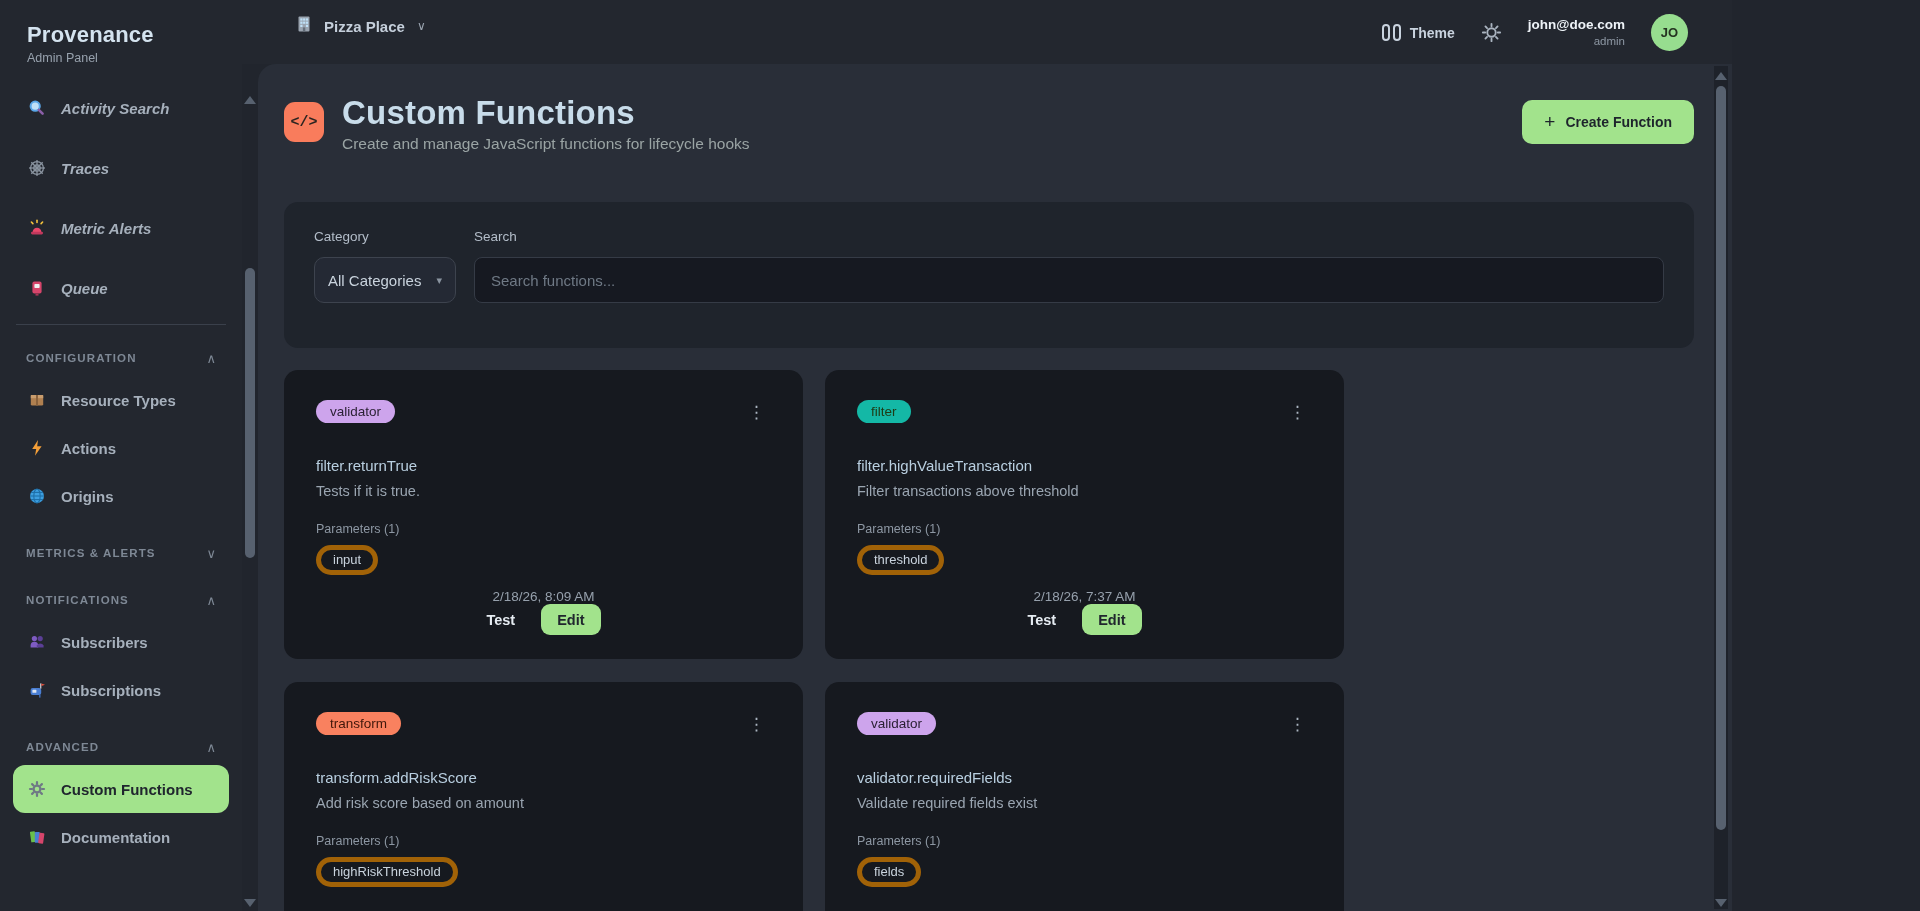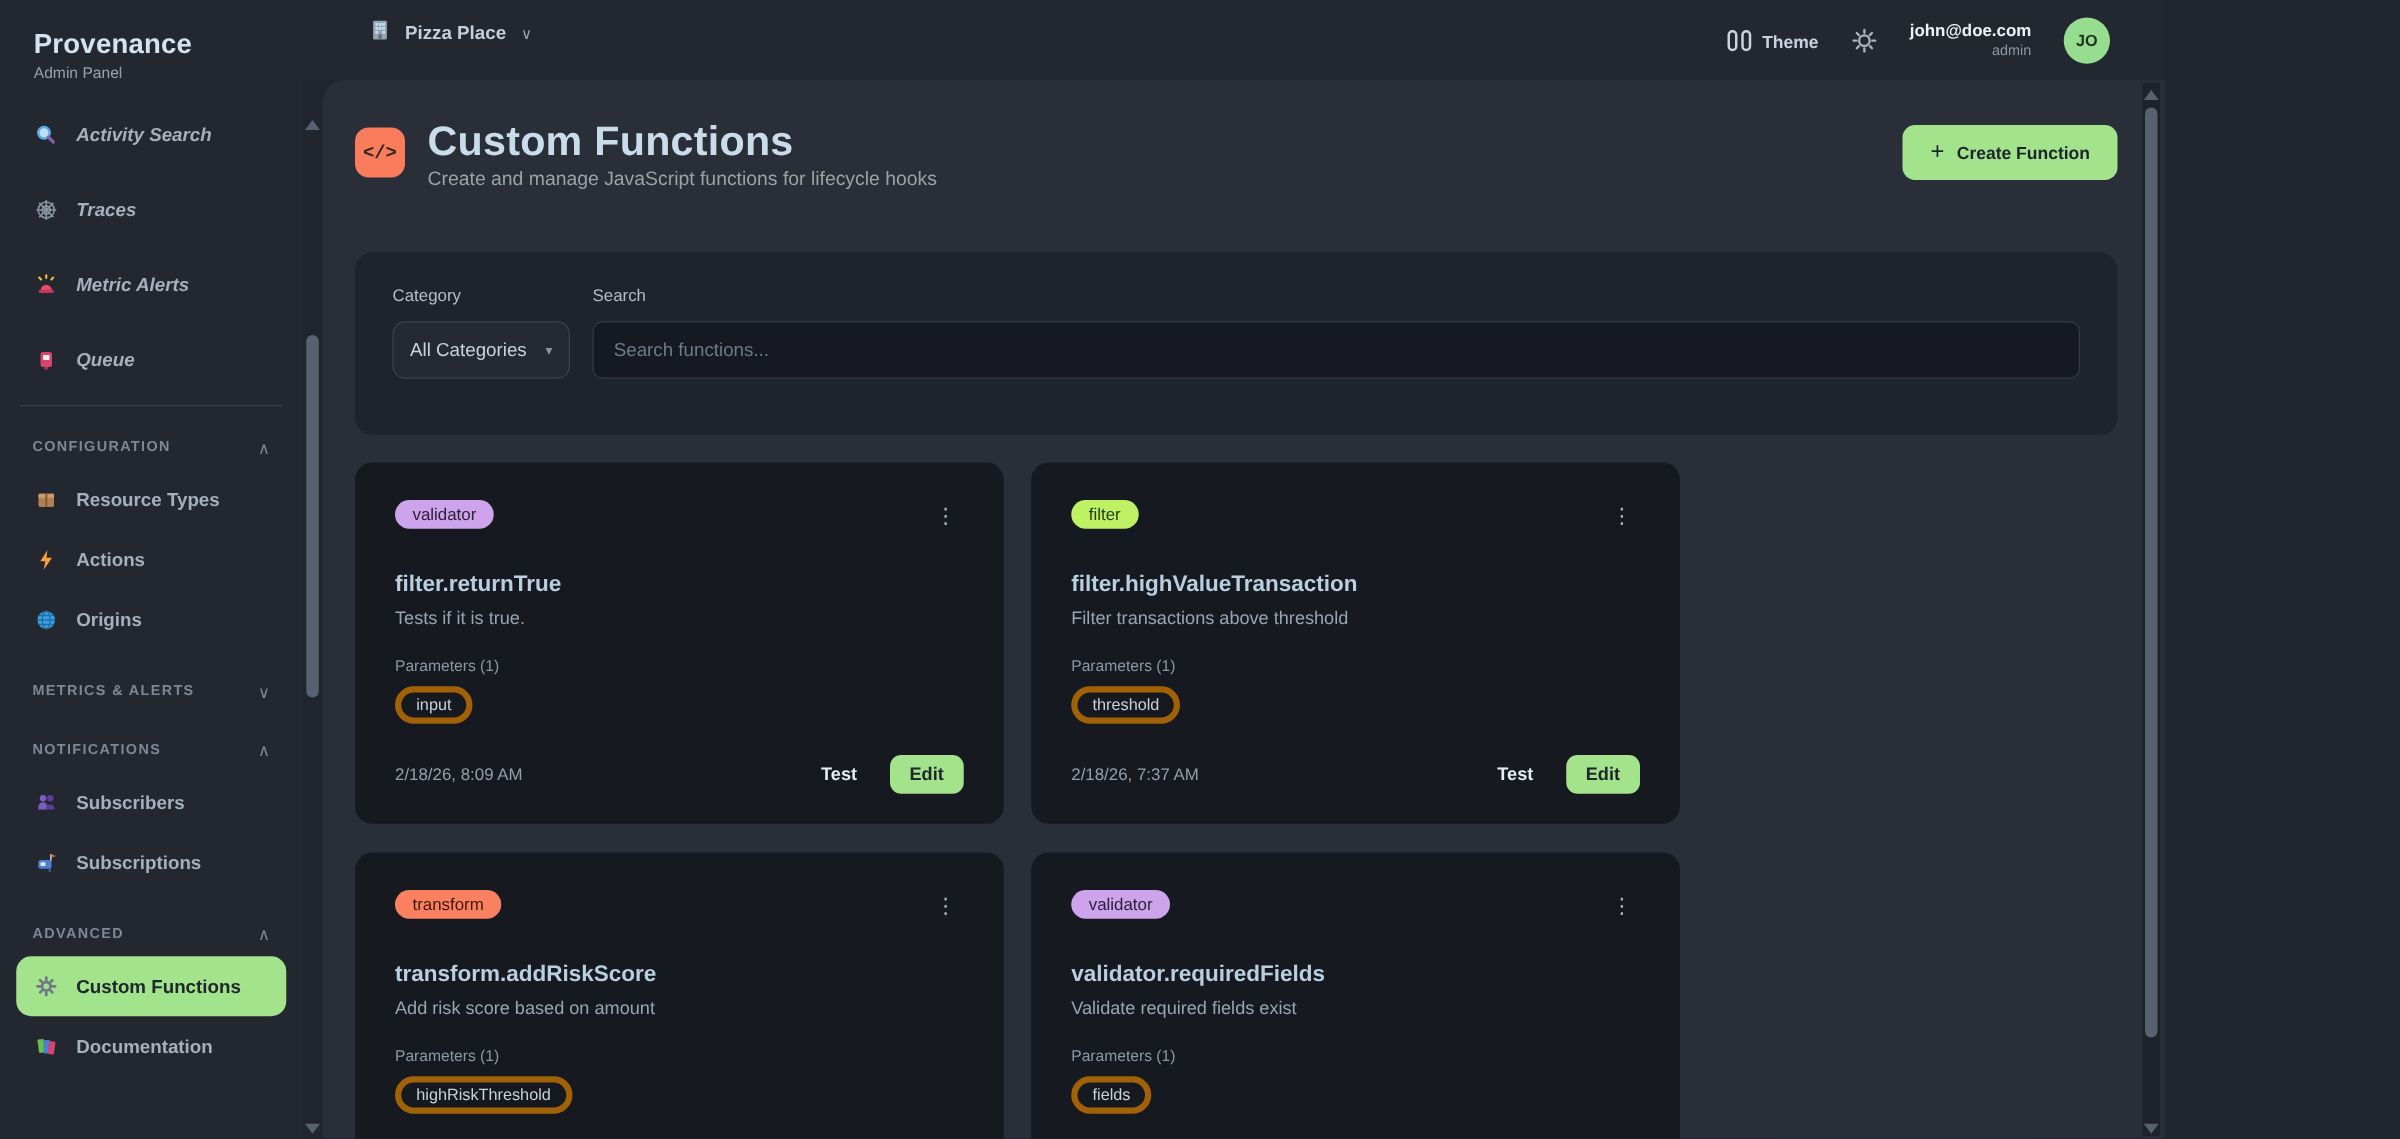--- a/index.html
+++ b/index.html
@@ -78,29 +78,29 @@
   .search-input { width:100%; height:46px; background:#161921; border:1px solid #353b46; border-radius:8px;
     color:#c9d3dd; font-size:15px; padding:0 16px; font-family:inherit; }
   .search-input::placeholder { color:#6f7985; }
 
   
   .grid { margin-top:22px; display:flex; flex-wrap:wrap; gap:23px 22px; }
   .card { width:519px; height:289px; background:#16191f; border-radius:14px; padding:30px 32px; position:relative; }
   .card-top { display:flex; justify-content:space-between; align-items:flex-start; }
   .badge { padding:4px 14px; border-radius:999px; font-size:13.5px; font-weight:400; }
   .badge-validator { background:#cda4ec; color:#2b2135; }
-  .badge-filter { background:#bef264; color:#1f3a14; }
+  .badge-filter { background:#14b8a6; color:#1f3a14; }
   .badge-transform { background:#f9815f; color:#41170a; }
   .kebab { color:#aab4c0; font-size:17px; line-height:1; margin-top:4px; margin-right:6px; cursor:pointer; }
-  .fn-name { color:#b9cfe0; font-size:18px; font-weight:700; margin-top:34px; }
+  .fn-name { color:#b9cfe0; font-size:15px; font-weight:400; margin-top:34px; }
   .fn-desc { color:#9aa5b1; font-size:14.5px; margin-top:9px; }
   .p-label { color:#8d97a3; font-size:12.5px; margin-top:23px; }
   .p-pill { display:inline-block; margin-top:9px; padding:2px 12px 3px; border:5px solid #a16207;
     border-radius:999px; color:#c9d3dd; font-size:13px; }
-  .card-foot { position:absolute; left:32px; right:32px; bottom:24px; display:flex; align-items:center; justify-content:space-between; }
+  .card-foot { position:absolute; left:32px; right:32px; bottom:24px; display:flex; align-items:center; justify-content:space-between;flex-direction:column; }
   .stamp { color:#96a0ac; font-size:13.5px; }
   .foot-actions { display:flex; align-items:center; gap:26px; }
   .test-btn { color:#e6ecf2; font-size:14.5px; font-weight:700; cursor:pointer; }
   .edit-btn { background:#a2e38c; color:#20262e; border:none; border-radius:9px; height:31px; padding:0 16px;
     font-size:14.5px; font-weight:700; cursor:pointer; font-family:inherit; }
 </style>
 </head>
 <body>
 
 <div id="app">

